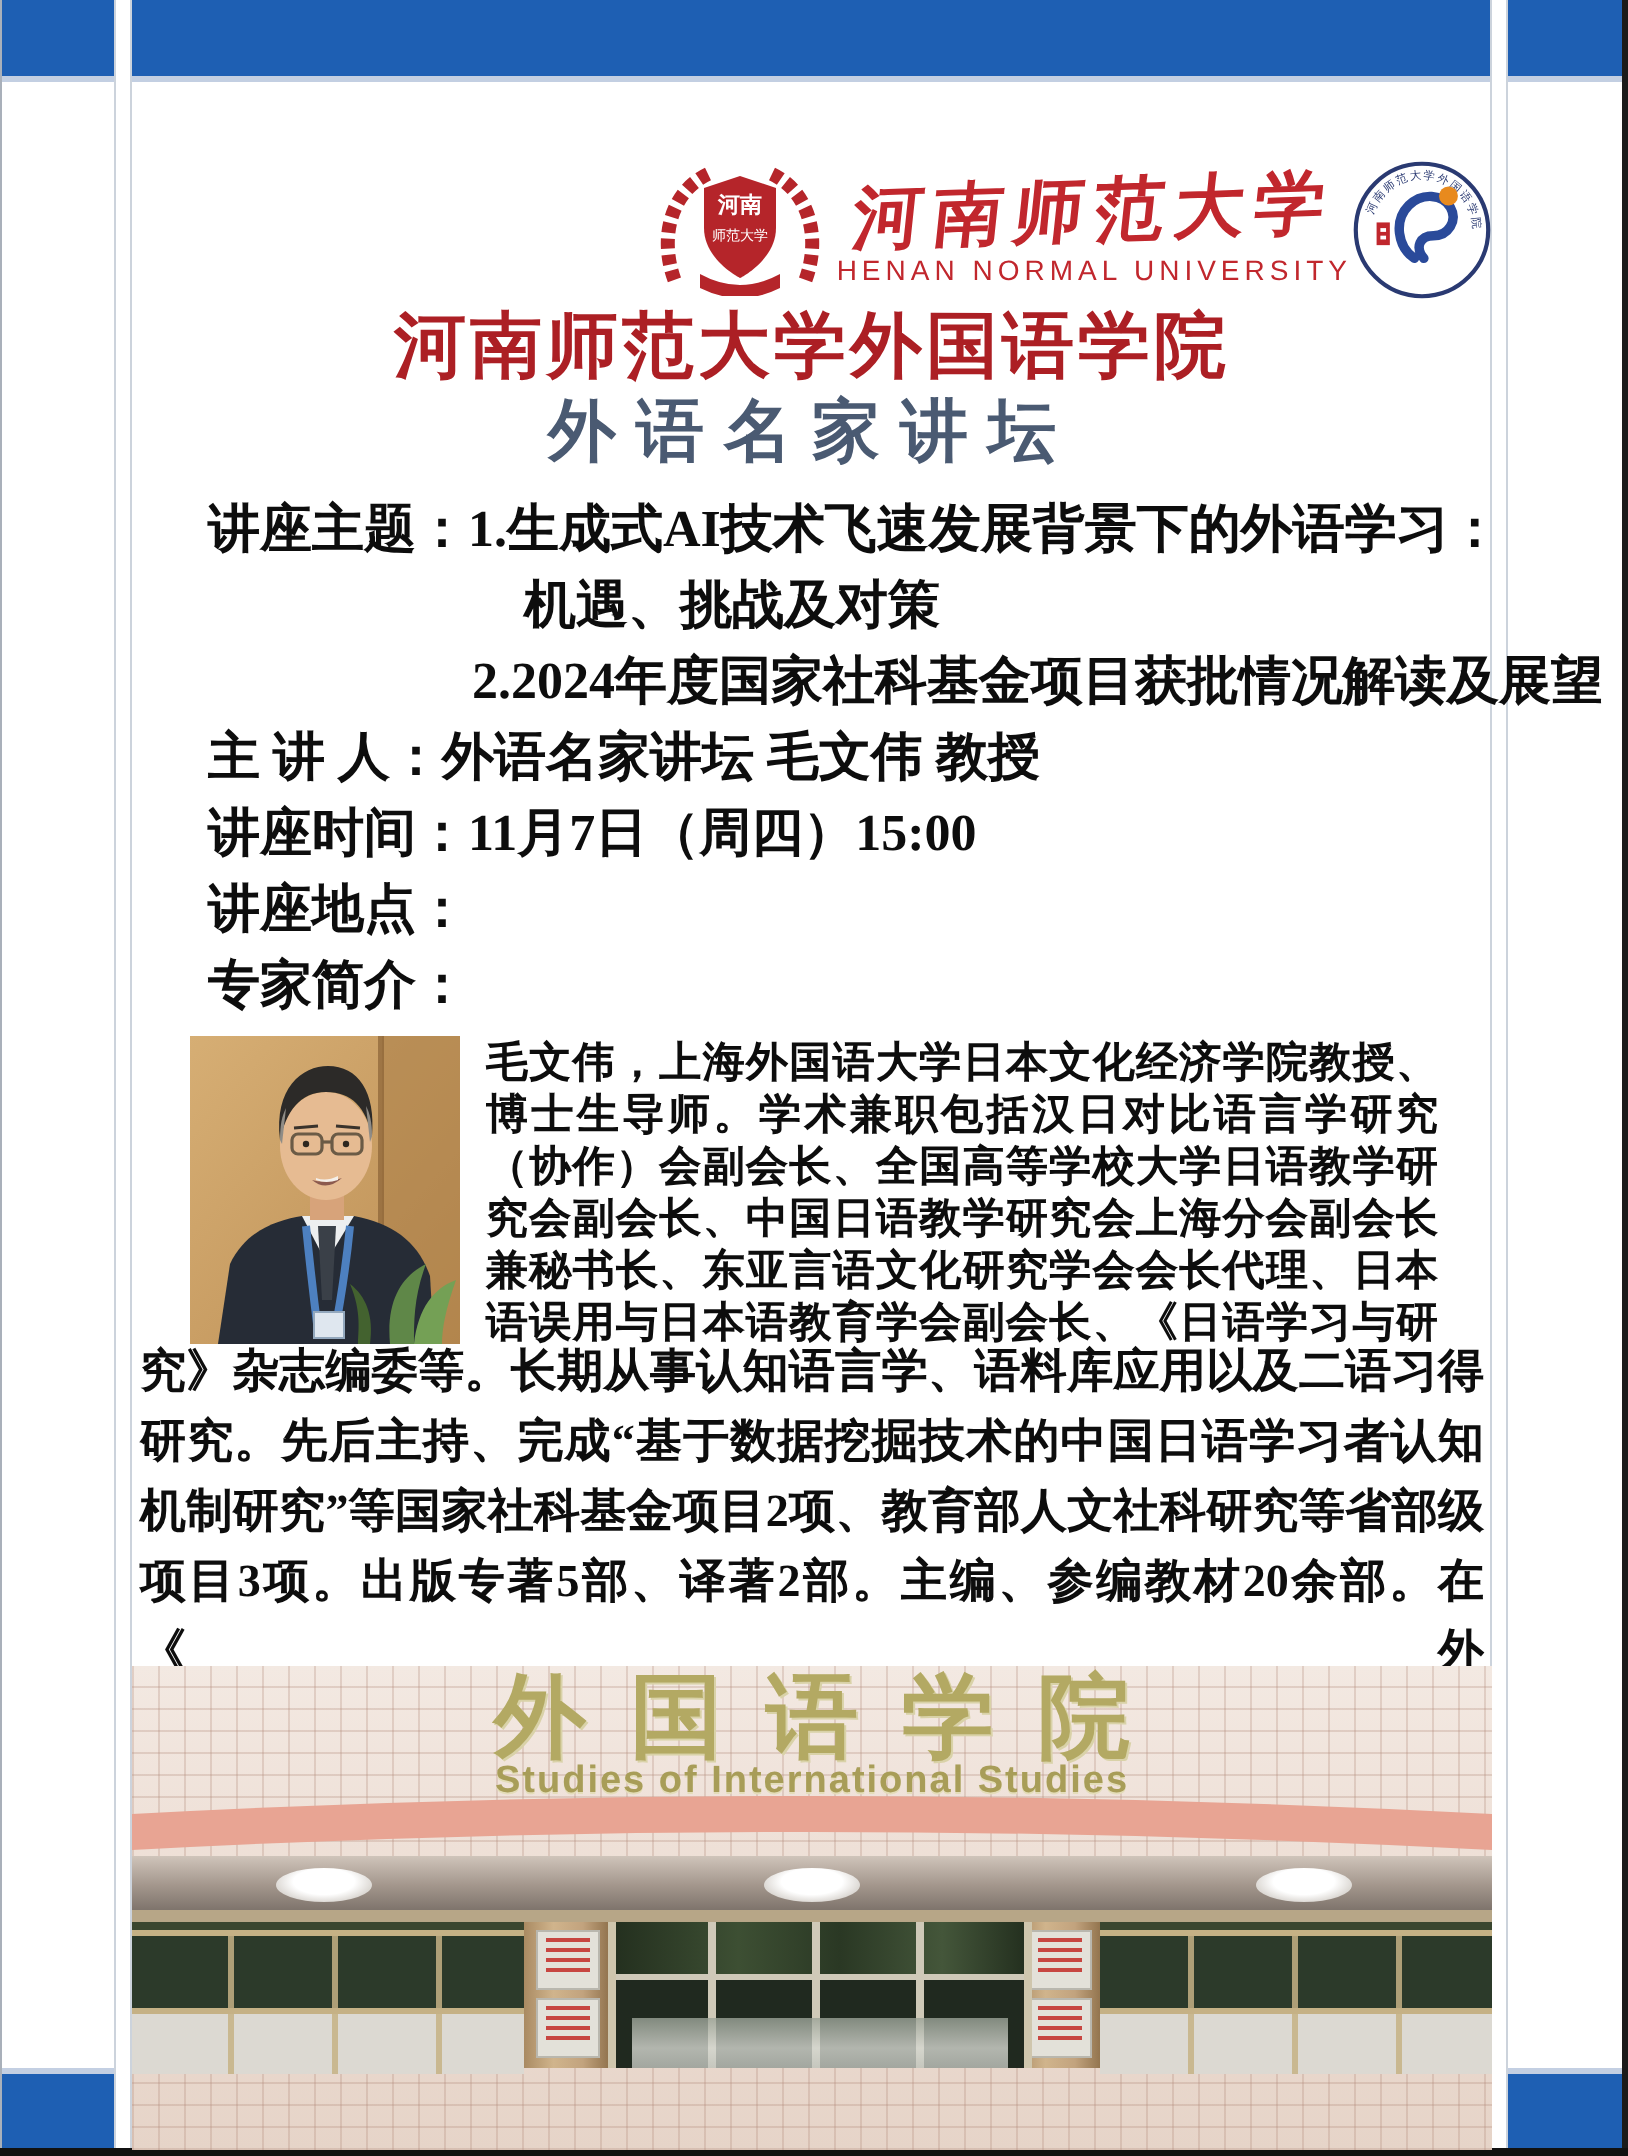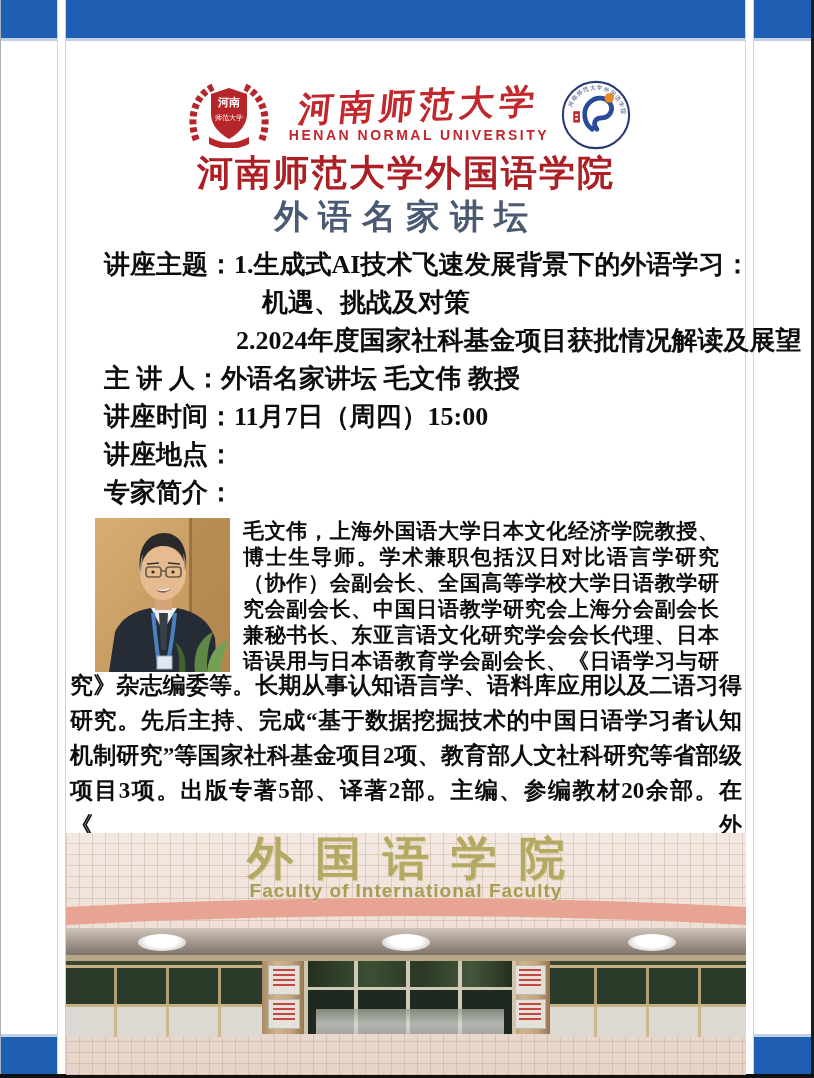--- a/index.html
+++ b/index.html
@@ -13,25 +13,25 @@
   .seg-m{left:66px;width:680px;}
   .seg-r{left:754px;width:58px;}
   .vline{position:absolute;top:0;width:1px;height:1074px;background:#ccd3dc;}
   .edge-left{position:absolute;left:0;top:0;width:1px;height:1078px;background:#a9b0ba;}
   .edge-right{position:absolute;left:811px;top:0;width:3px;height:1078px;background:#1b1b1b;}
   .edge-bottom{position:absolute;left:0;top:1074px;width:814px;height:4px;background:#111;}
   
   .main{position:absolute;left:66px;top:0;width:680px;height:1034px;}
   
   .logo-row{position:absolute;top:80px;left:0;width:680px;height:70px;
-            display:flex;align-items:center;justify-content:center;gap:12px;}
+            display:flex;align-items:center;justify-content:flex-end;gap:0;}
   .univ-wordmark{display:flex;flex-direction:column;align-items:center;}
   .univ-script{font-size:35px;font-weight:bold;color:#c1272d;letter-spacing:5px;
                transform:skewX(-8deg) rotate(-2deg);line-height:36px;white-space:nowrap;}
-  .univ-en{font-family:"Liberation Sans",sans-serif;font-size:14px;font-weight:bold;
+  .univ-en{font-family:"Liberation Sans",sans-serif;font-size:14px;font-weight:normal;
            color:#c1272d;letter-spacing:2.5px;margin-top:3px;white-space:nowrap;}
   
   .title{position:absolute;top:152px;left:0;width:680px;text-align:center;
          font-size:36px;font-weight:bold;color:#ac1f24;letter-spacing:2px;line-height:42px;}
   .subtitle{position:absolute;top:197px;left:0;width:680px;text-align:center;
             font-size:34px;font-weight:bold;color:#4a5a72;letter-spacing:10px;line-height:40px;}
   
   .info{position:absolute;top:246px;left:17px;width:650px;color:#0d0d0d;
         font-size:26px;font-weight:bold;line-height:38px;white-space:nowrap;margin-left:21px;}
   .ind2{margin-left:158px;}
@@ -210,21 +210,21 @@
       <div>机制研究”等国家社科基金项目2项、教育部人文社科研究等省部级</div>
       <div>项目3项。出版专著5部、译著2部。主编、参编教材20余部。在《外</div>
       <div>国语》《日语学习与研究》等CSSCI来源期刊上发表论文30余篇。</div>
     </div>
 
     <div class="building">
       <svg class="arc-band" viewBox="0 0 680 36" preserveAspectRatio="none">
         <path d="M0,16 Q340,-2 680,16 L680,34 Q340,16 0,34 Z" fill="#e8a493"></path>
       </svg>
       <div class="sign-cn">外国语学院</div>
-      <div class="sign-en">Faculty of International Faculty</div>
+      <div class="sign-en">Studies of International Studies</div>
       <div class="soffit">
         <div class="lamp" style="left:72px"></div>
         <div class="lamp" style="left:316px"></div>
         <div class="lamp" style="left:562px"></div>
       </div>
       <div class="facade">
         <div class="win" style="left:0;width:196px">
           <div class="mull" style="left:48px"></div>
             <div class="mull" style="left:100px"></div>
           <div class="mull" style="left:152px"></div>

